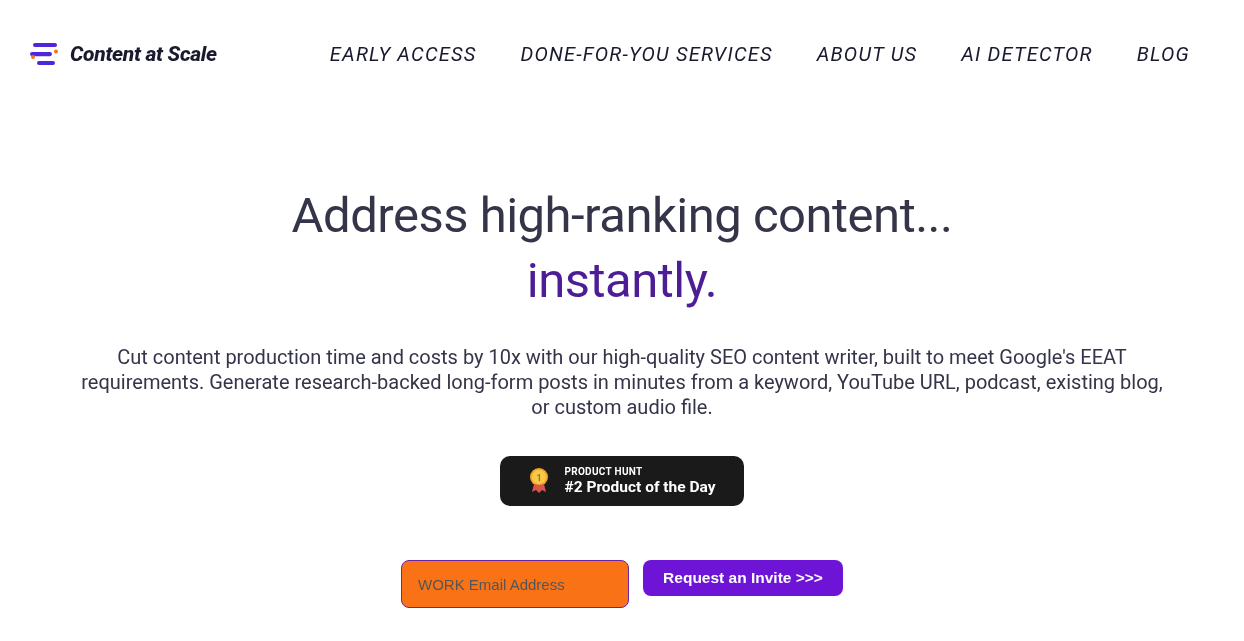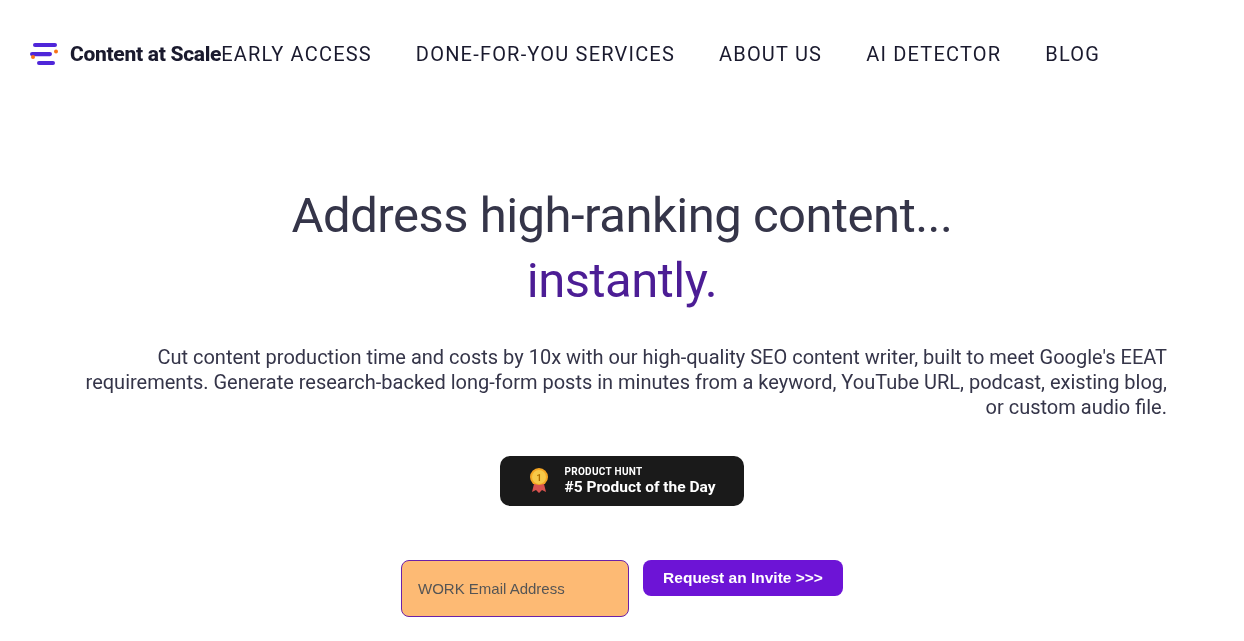--- a/index.html
+++ b/index.html
@@ -7,21 +7,23 @@
     font-family: -apple-system, BlinkMacSystemFont, "Segoe UI", Roboto, Helvetica, Arial, sans-serif;
     background: #ffffff;
     color: #1a1a2e;
     width: 1244px;
     height: 641px;
     overflow: hidden;
   }
   .header {
     display: flex;
     align-items: center;
+    justify-content: space-between;
     padding: 42px 54px 0 30px;
+    font-style: italic;
   }
   .logo {
     display: flex;
     align-items: center;
     gap: 10px;
   }
   .logo-icon {
     width: 30px;
     height: 24px;
     position: relative;
@@ -63,21 +65,20 @@
     margin-top: 4px;
   }
   .subtext {
     margin: 36px auto 0;
     max-width: 1170px;
     font-size: 20px;
     line-height: 1.25;
     color: #353549;
     font-weight: 400;
     padding: 0 40px;
-    text-align: right;
   }
   .badge {
     display: inline-flex;
     align-items: center;
     gap: 14px;
     background: #1a1a1a;
     border-radius: 10px;
     padding: 10px 28px;
     margin-top: 36px;
   }
@@ -101,28 +102,28 @@
     font-weight: 700;
   }
   .form-row {
     display: flex;
     justify-content: center;
     gap: 14px;
     margin-top: 54px;
   }
   .text-input {
     width: 228px;
-    height: 57px;
+    height: 48px;
     border: 1.5px solid #6b21a8;
     border-radius: 8px;
     padding: 13px 16px;
     font-size: 15px;
     color: #4a4a4a;
     outline: none;
-    background: #fdba74;
+    background: #f97316;
   }
   .text-input::placeholder {
     color: #555;
   }
   .submit-btn {
     width: 200px;
     height: 36px;
     background: #6d14d6;
     color: #ffffff;
     border: none;
@@ -167,21 +168,21 @@
       <svg width="22" height="28" viewBox="0 0 22 28">
         <circle cx="11" cy="10" r="9" fill="#f5a623"></circle>
         <circle cx="11" cy="10" r="7" fill="#f7c948"></circle>
         <text x="11" y="13.5" text-anchor="middle" font-size="9" font-weight="700" fill="#b06e00">1</text>
         <path d="M6 17 l-2 8 l4 -2 l3 3 l0 -8 z" fill="#d9534f"></path>
         <path d="M16 17 l2 8 l-4 -2 l-3 3 l0 -8 z" fill="#d9534f"></path>
       </svg>
     </span>
     <span class="badge-text">
       <div class="badge-top">PRODUCT HUNT</div>
-      <div class="badge-bottom">#5 Product of the Day</div>
+      <div class="badge-bottom">#2 Product of the Day</div>
     </span>
   </div>
 
   <div class="form-row">
     <input type="email" class="text-input" placeholder="WORK Email Address" style="">
     <button class="submit-btn">Request an Invite &gt;&gt;&gt;</button>
   </div>
 </section>
 
 </body></html>

